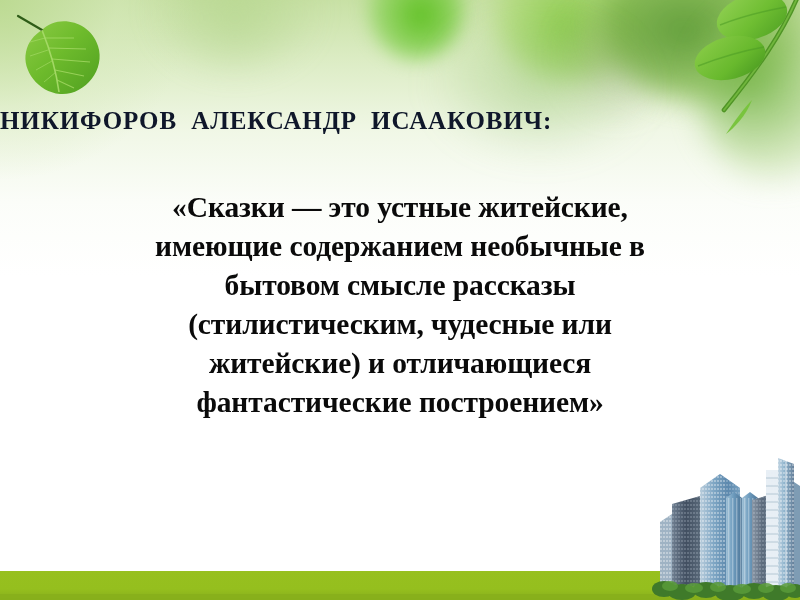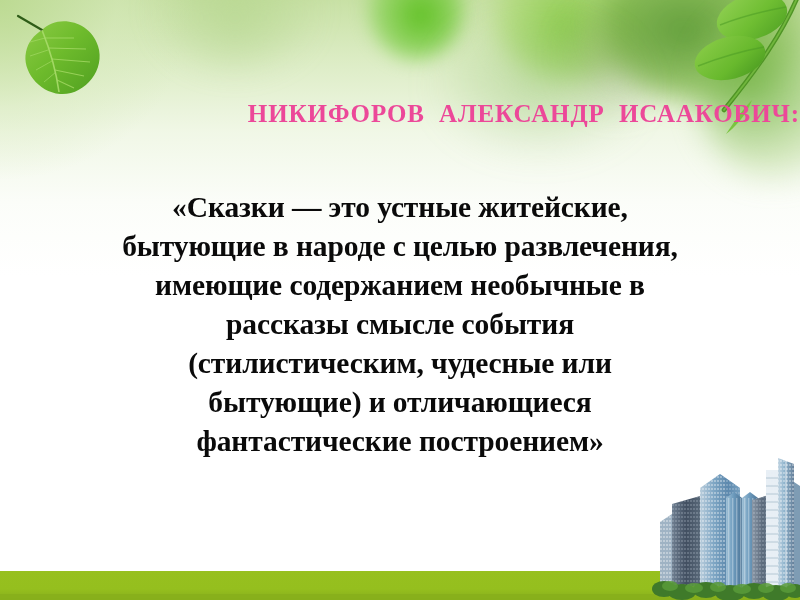--- a/index.html
+++ b/index.html
@@ -128,24 +128,24 @@
   
   .leaf-tip {
     position: absolute;
     left: 716px; top: 98px;
     width: 40px; height: 40px;
   }
 
   
   .headline {
     position: absolute;
-    left: 0; top: 100px;
+    left: 0; top: 107px;
     width: 800px;
-    text-align: right;
-    color: #ec4899;
+    text-align: left;
+    color: #0f172a;
     font-family: "Liberation Serif", "DejaVu Serif", serif;
     font-weight: bold;
     font-size: 25px;
     letter-spacing: 0.9px;
     word-spacing: 7px;
     line-height: 1.1;
     white-space: nowrap;
   }
 
   
@@ -239,25 +239,24 @@
   </svg>
 
   <svg class="leaf-tip" viewBox="0 0 40 40">
     <path d="M36 2 C 28 10, 18 24, 10 36 C 18 30, 30 18, 36 2 Z" fill="#76c33a" opacity=".95"></path>
   </svg>
 
   <div class="headline">НИКИФОРОВ  АЛЕКСАНДР  ИСААКОВИЧ:</div>
 
   <div class="quote">
     <span class="ln">«Сказки — это устные житейские,</span>
-    <span class="ln">бытующие в народе с целью развлечения,</span>
     <span class="ln">имеющие содержанием необычные в</span>
-    <span class="ln">рассказы смысле события</span>
+    <span class="ln">бытовом смысле рассказы</span>
     <span class="ln">(стилистическим, чудесные или</span>
-    <span class="ln">бытующие) и отличающиеся</span>
+    <span class="ln">житейские) и отличающиеся</span>
     <span class="ln">фантастические построением»</span>
   </div>
 
   <div class="band"></div>
   <div class="band-shade"></div>
 
   <svg class="skyline" viewBox="0 0 152 148">
     <defs>
       <linearGradient id="gl-a" x1="0" y1="0" x2="1" y2="0">
         <stop offset="0%" stop-color="#b9cddc"></stop>

